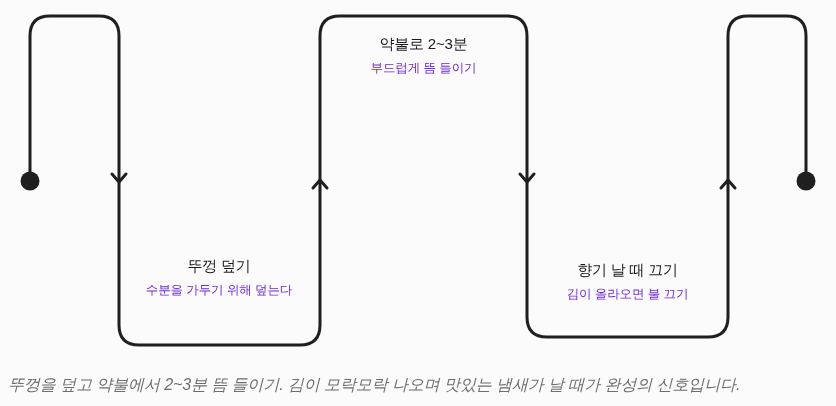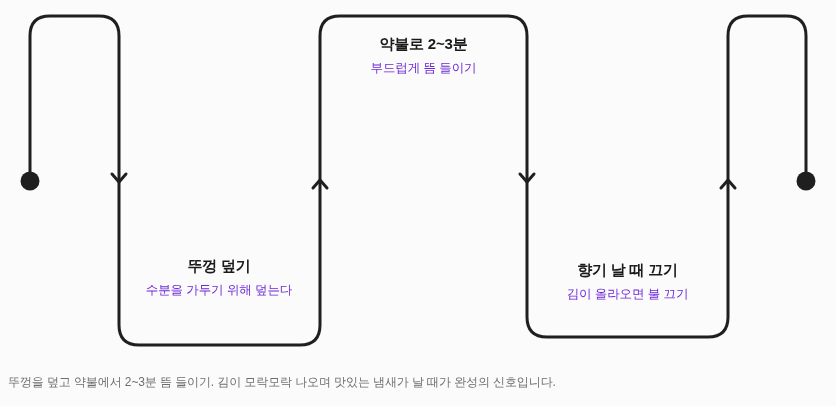--- a/index.html
+++ b/index.html
@@ -8,39 +8,39 @@
     background:#fbfbfb;
     font-family:"Liberation Sans","DejaVu Sans",sans-serif;
     overflow:hidden;
     position:relative;
   }
   #stage{position:absolute;left:0;top:0;width:836px;height:406px;}
   svg#flow{position:absolute;left:0;top:0;width:836px;height:406px;display:block;}
 
   .step{position:absolute;text-align:center;}
   .step .title{
-    font-size:15px;font-weight:bold;color:#1a1a1a;
+    font-size:15px;font-weight:normal;color:#1a1a1a;
     line-height:1.35;letter-spacing:-0.2px;white-space:nowrap;
   }
   .step .sub{
     font-size:12.5px;font-weight:normal;color:#6d28d9;
     line-height:1.45;margin-top:5px;letter-spacing:-0.1px;
   }
 
   
   #step-a{left:320px;top:34px;width:207px;}
   
   #step-b{left:118px;top:256px;width:202px;}
   
   #step-c{left:527px;top:260px;width:201px;}
 
   #caption{
     position:absolute;left:8px;top:373px;width:820px;
-    font-size:12px;color:#6e6e6e;line-height:1.5;
-    letter-spacing:-0.1px;white-space:nowrap;
+    font-size:16px;color:#6e6e6e;line-height:1.5;
+    letter-spacing:-0.1px;white-space:nowrap;font-style:italic;
   }
 </style>
 </head>
 <body>
 
 <div id="stage">
 
   <svg id="flow" viewBox="0 0 836 406">
 
     <g fill="none" stroke="#1f1f1f" stroke-width="3" stroke-linecap="round" stroke-linejoin="round">

